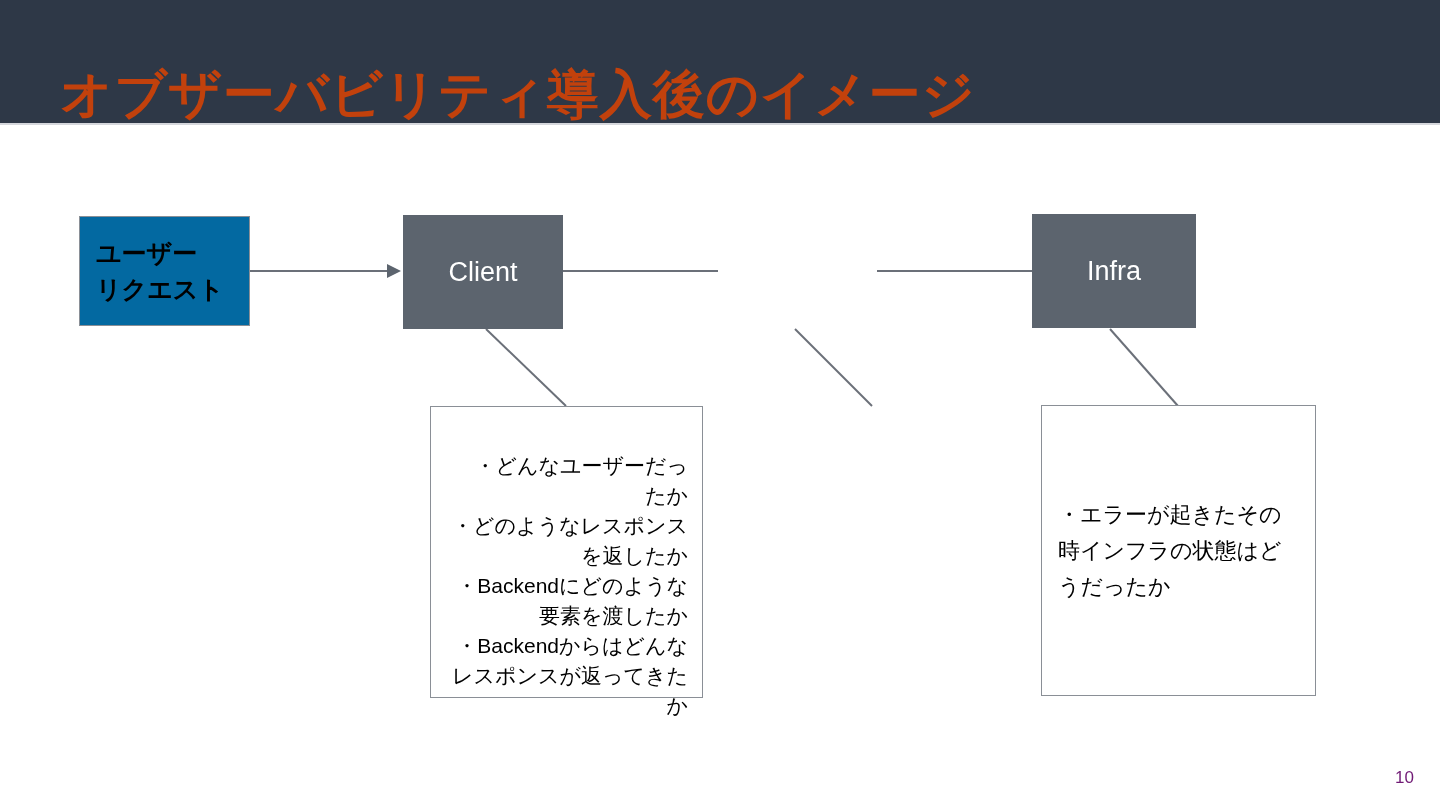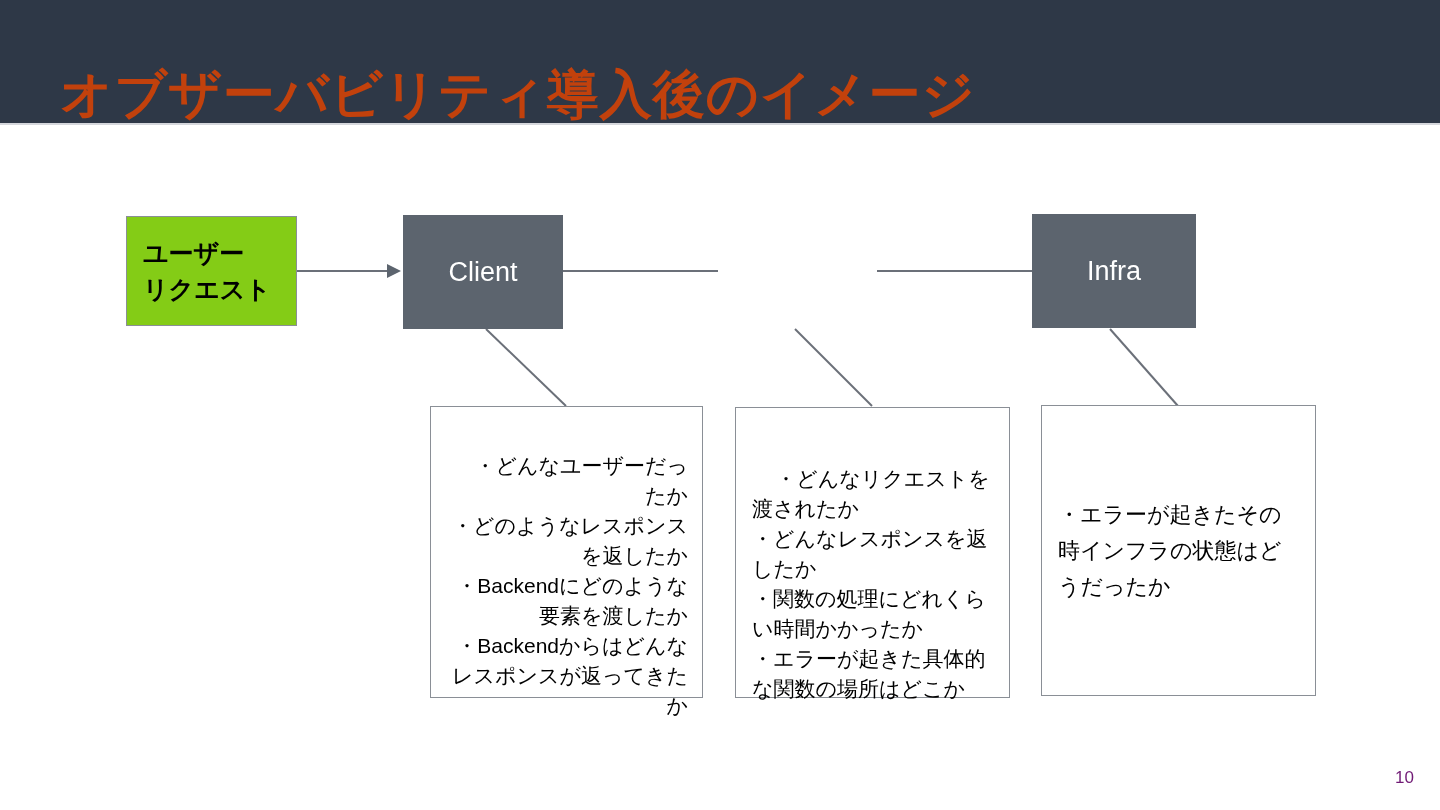--- a/index.html
+++ b/index.html
@@ -69,30 +69,29 @@
     align-items: center;
     justify-content: center;
   }
   .node-filled {
     background: #5c646e;
     color: #ffffff;
     font-size: 27px;
     font-weight: 400;
   }
   .node-outline {
-    background: #84cc16;
+    background: #0369a1;
     border: 1.5px solid #8a8f96;
     color: #000000;
     font-size: 25px;
     font-weight: bold;
     line-height: 36px;
     justify-content: flex-start;
     padding-left: 16px;
     text-align: left;
-    margin-left: 47px;
   }
 
   #node-user-request { left: 79px;   top: 93px;  width: 171px; height: 110px; }
   #node-client       { left: 403px;  top: 92px;  width: 160px; height: 114px; }
   #node-backend      { left: 718px;  top: 91px;  width: 159px; height: 114px; }
   #node-infra        { left: 1032px; top: 91px;  width: 164px; height: 114px; }
 
   
   .annot-box {
     position: absolute;
@@ -164,26 +163,20 @@
     <span>Infra</span>
   </div>
 
   <div class="annot-box" id="annot-client">
     <span>・どんなユーザーだったか
 ・どのようなレスポンスを返したか
 ・Backendにどのような要素を渡したか
 ・Backendからはどんなレスポンスが返ってきたか</span>
   </div>
 
-  <div class="annot-box" id="annot-backend">
-    <span>・どんなリクエストを渡されたか
-・どんなレスポンスを返したか
-・関数の処理にどれくらい時間かかったか
-・エラーが起きた具体的な関数の場所はどこか</span>
-  </div>
 
   <div class="annot-box" id="annot-infra">
     <span>・エラーが起きたその時インフラの状態はどうだったか</span>
   </div>
 
 </div>
 
 <div id="page-number">10</div>
 
 </body></html>

